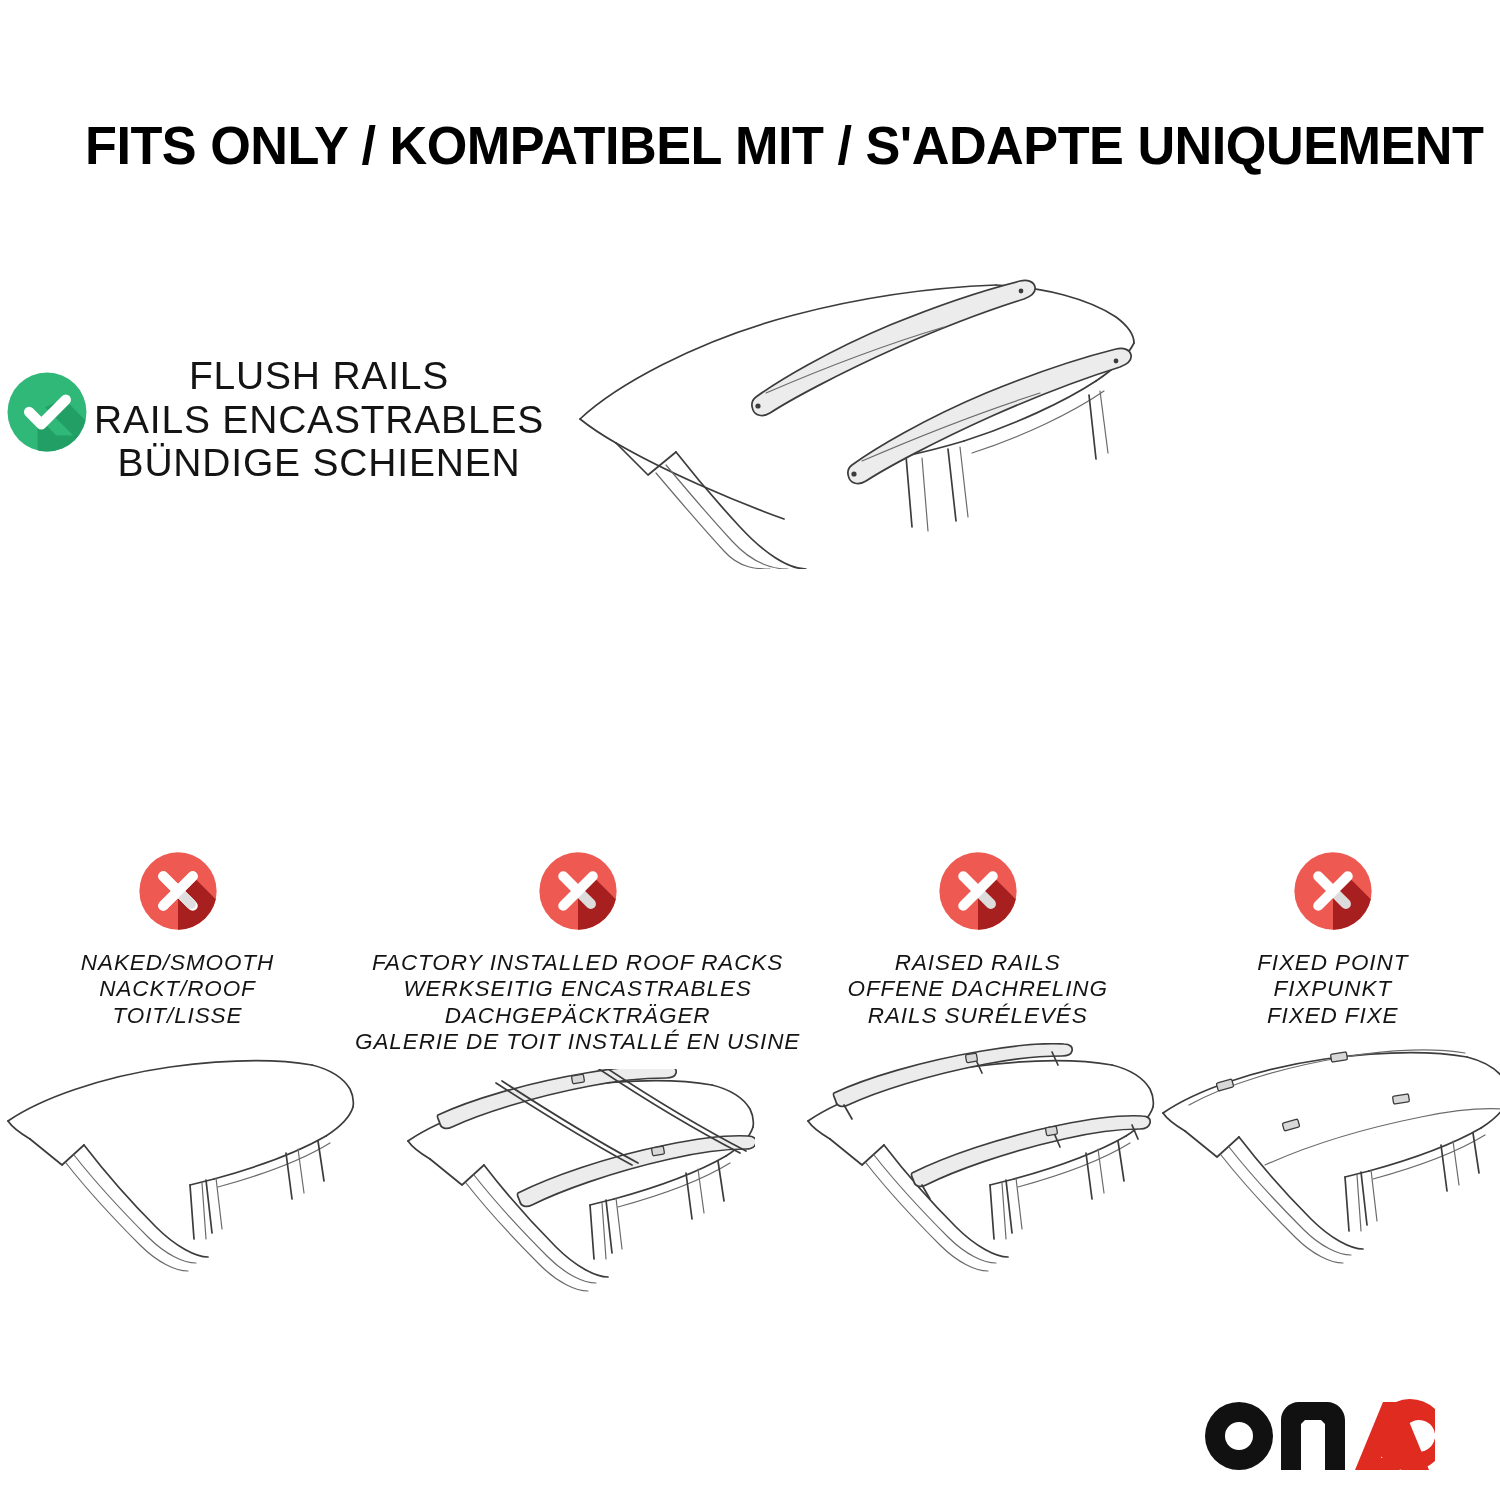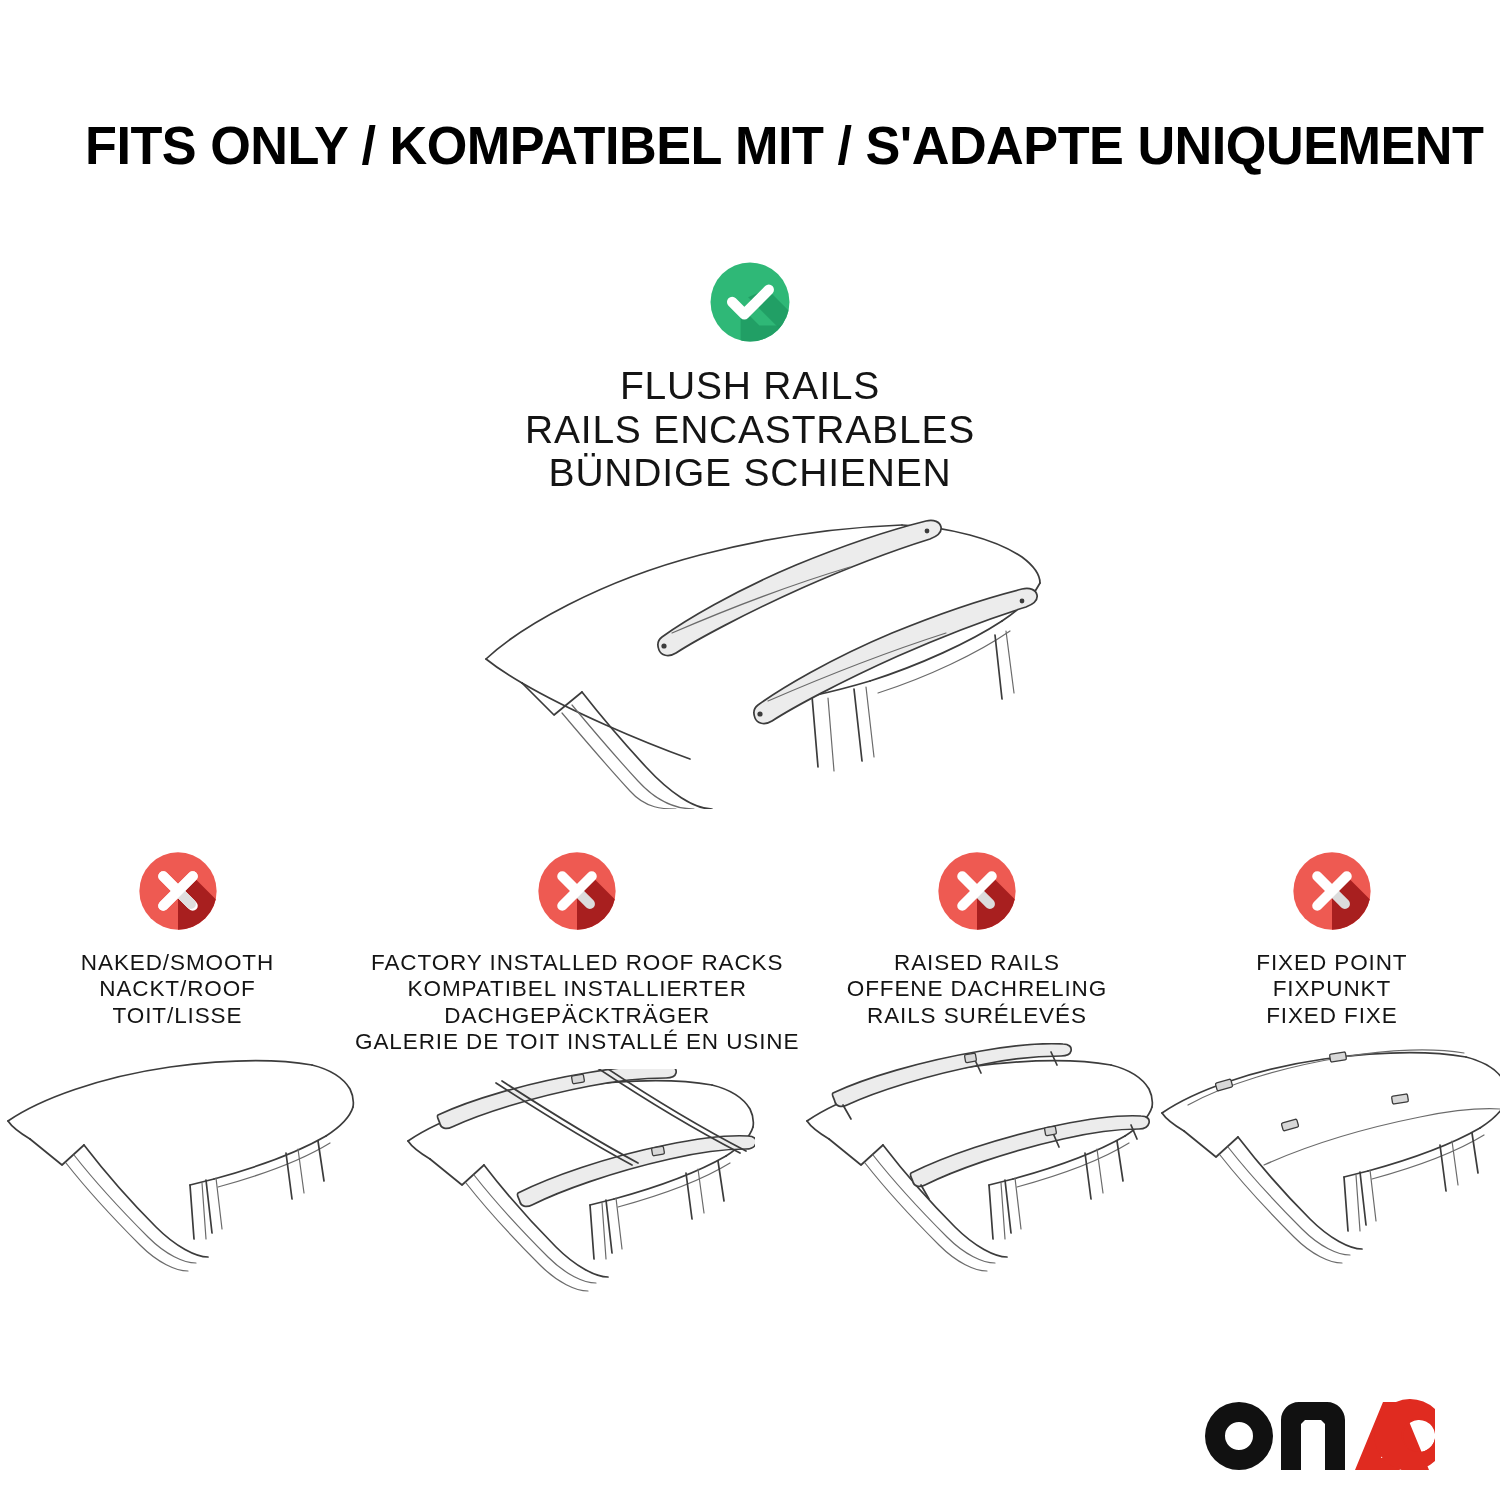--- a/index.html
+++ b/index.html
@@ -29,21 +29,21 @@
     transform:scaleX(0.985);
     transform-origin:left center;
     color:#000;
   }
 
   
   .hero{
     position:absolute;
     left:0; top:255px;
     width:1500px;
-    display:flex; flex-direction:column; align-items:center;
+    display:flex; flex-direction:row; align-items:center;
   }
   .badge{
     width:94px; height:94px;
     position:relative;
   }
   .badge svg{ display:block; width:100%; height:100%; }
 
   .hero-labels{
     margin-top:15px;
     text-align:center;
@@ -76,21 +76,21 @@
 
   .col-labels{
     margin-top:13px;
     text-align:center;
     font-size:22.5px;
     font-weight:400;
     line-height:1.17;
     letter-spacing:0.9px;
     color:#141414;
   }
-  .col-labels div{ white-space:nowrap; }
+  .col-labels div{ white-space:nowrap;font-style:italic; }
 
   .col-art{
     margin-top:14px;
     width:355px; height:235px;
   }
   .col-art svg{ display:block; width:100%; height:100%; }
 
   
   .logo{
     position:absolute;
@@ -248,21 +248,21 @@
         <circle cx="50" cy="50" r="42" fill="#EE5A52"></circle>
         <g clip-path="url(#clipX2)">
           <path d="M50 50 L66 34 L100 68 L100 100 L50 100 Z" fill="#A81F1F"></path>
         </g>
         <path d="M50 50 L64 64" stroke="#DCDCDC" stroke-width="11" stroke-linecap="round"></path>
         <path d="M34 34 L50 50 M66 34 L34 66" stroke="#ffffff" stroke-width="11" stroke-linecap="round"></path>
       </svg>
     </div>
     <div class="col-labels">
       <div>FACTORY INSTALLED ROOF RACKS</div>
-      <div>KOMPATIBEL INSTALLIERTER</div>
+      <div>WERKSEITIG ENCASTRABLES</div>
       <div>DACHGEPÄCKTRÄGER</div>
       <div>GALERIE DE TOIT INSTALLÉ EN USINE</div>
     </div>
     <div class="col-art">
       <svg viewBox="0 0 355 235" xmlns="http://www.w3.org/2000/svg">
 
         <path class="line" d="M8 72 C40 50 100 28 170 18 C230 10 278 10 312 16"></path>
         <path class="line" d="M312 16 C332 21 344 30 350 40 C353 46 354 52 353 58"></path>
         <path class="line" d="M8 72 C12 78 20 84 30 90"></path>
         <path class="line" d="M353 58 C350 68 340 78 326 87"></path>

